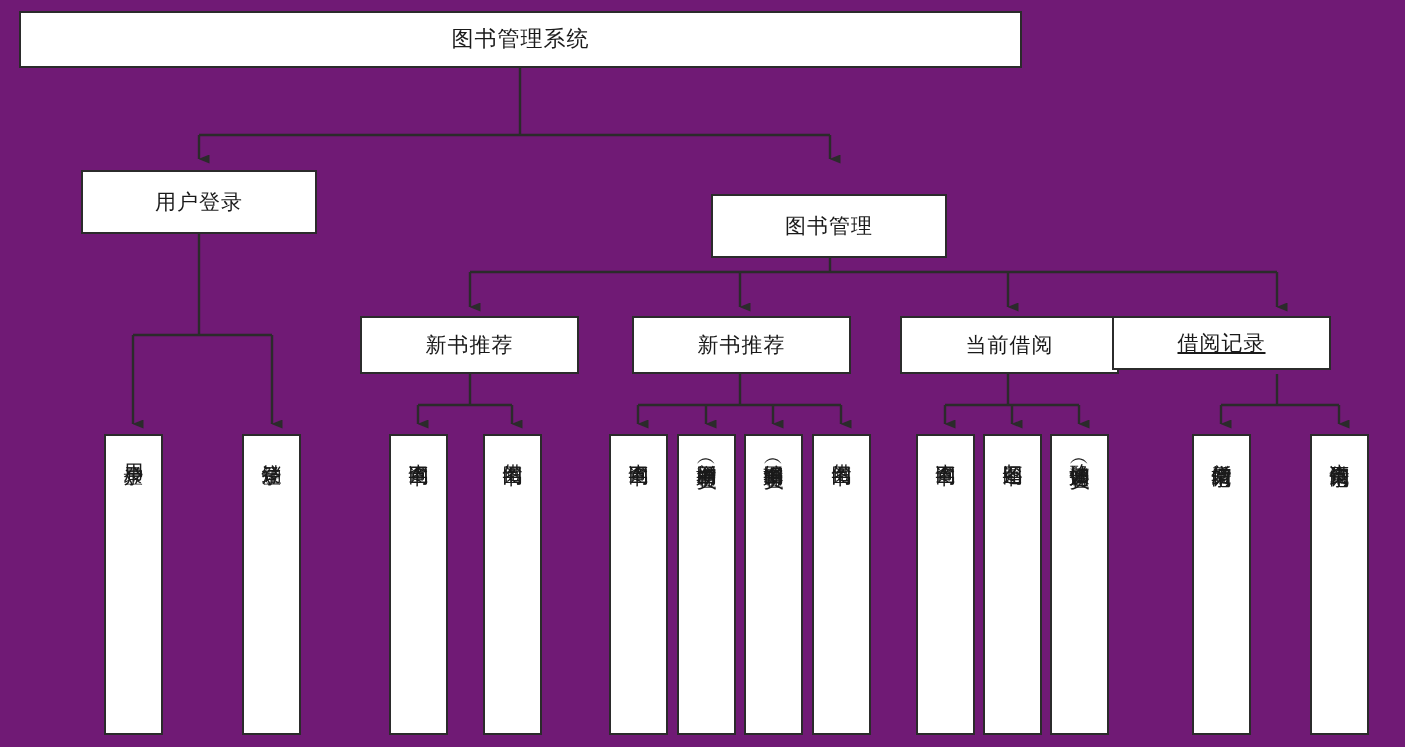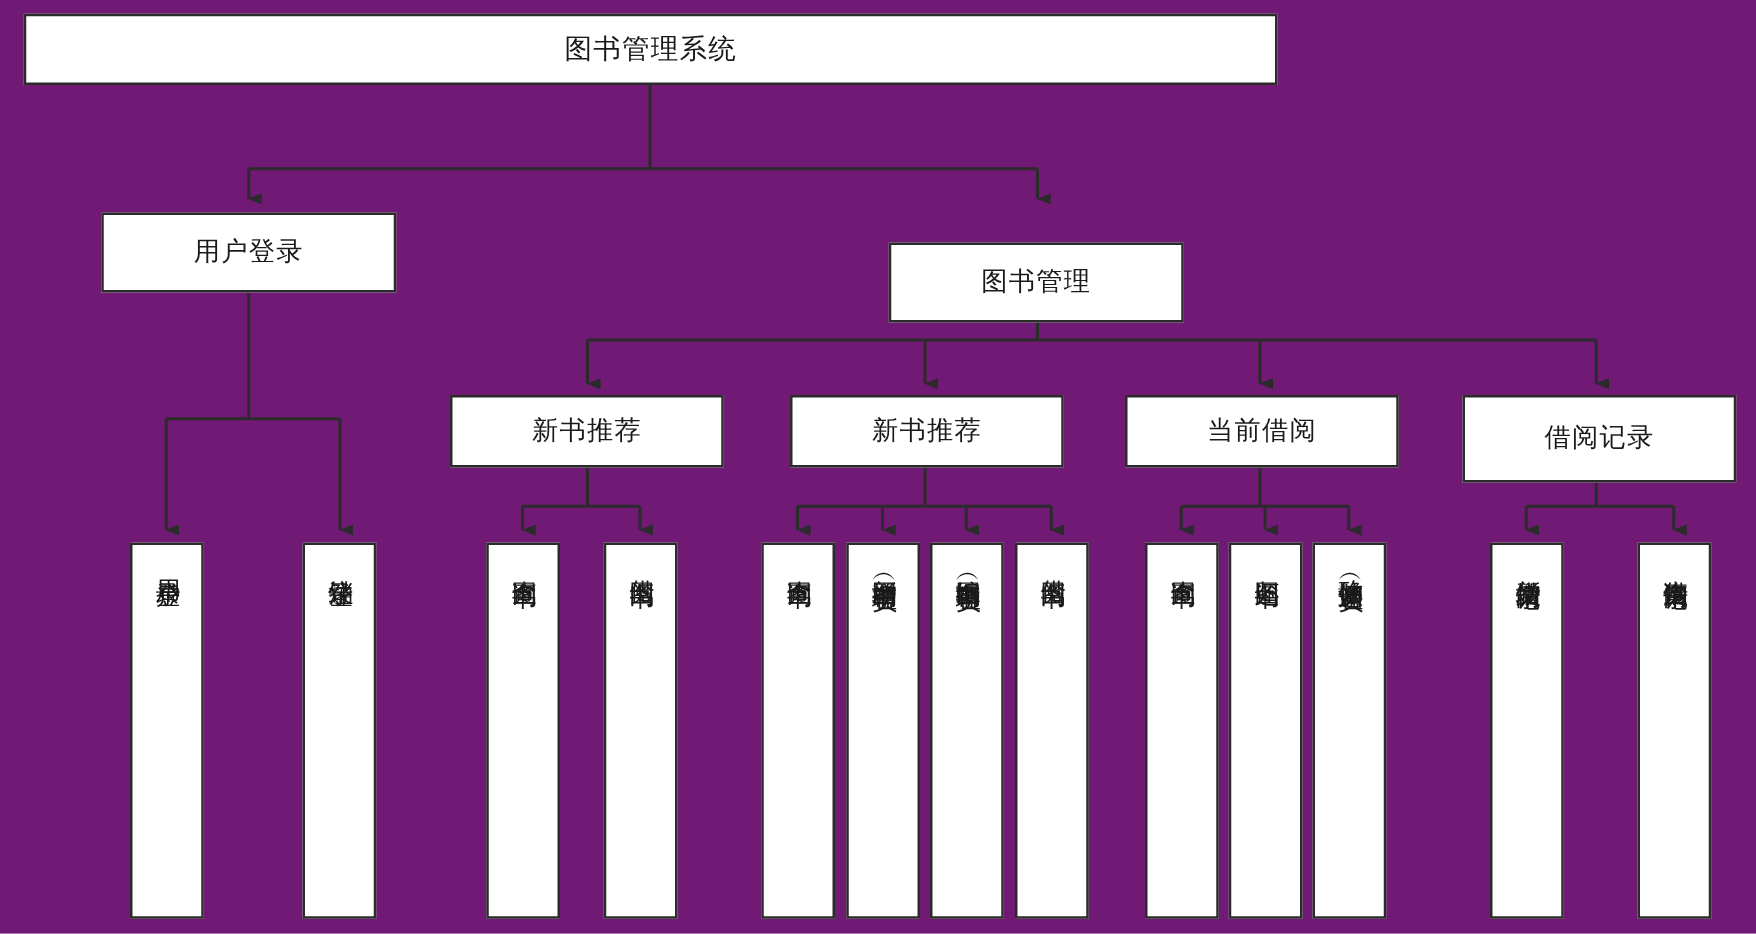--- a/index.html
+++ b/index.html
@@ -135,21 +135,21 @@
 
   <div class="node h" style="left:360px; top:316px; width:219px; height:58px;">
     <span>新书推荐</span>
   </div>
   <div class="node h" style="left:632px; top:316px; width:219px; height:58px;">
     <span>新书推荐</span>
   </div>
   <div class="node h" style="left:900px; top:316px; width:219px; height:58px;text-align:center;">
     <span>当前借阅</span>
   </div>
-  <div class="node h" style="left:1170px; top:316px; width:219px; height:70px;">
+  <div class="node h" style="left:1112px; top:316px; width:219px; height:54px;text-decoration:underline;">
     <span>借阅记录</span>
   </div>
 
   <div class="node leaf" style="left:104px; top:434px; width:59px; height:301px;">
     <span class="vtext">用户登录</span>
   </div>
   <div class="node leaf" style="left:242px; top:434px; width:59px; height:301px;">
     <span class="vtext">注销登录</span>
   </div>
 

